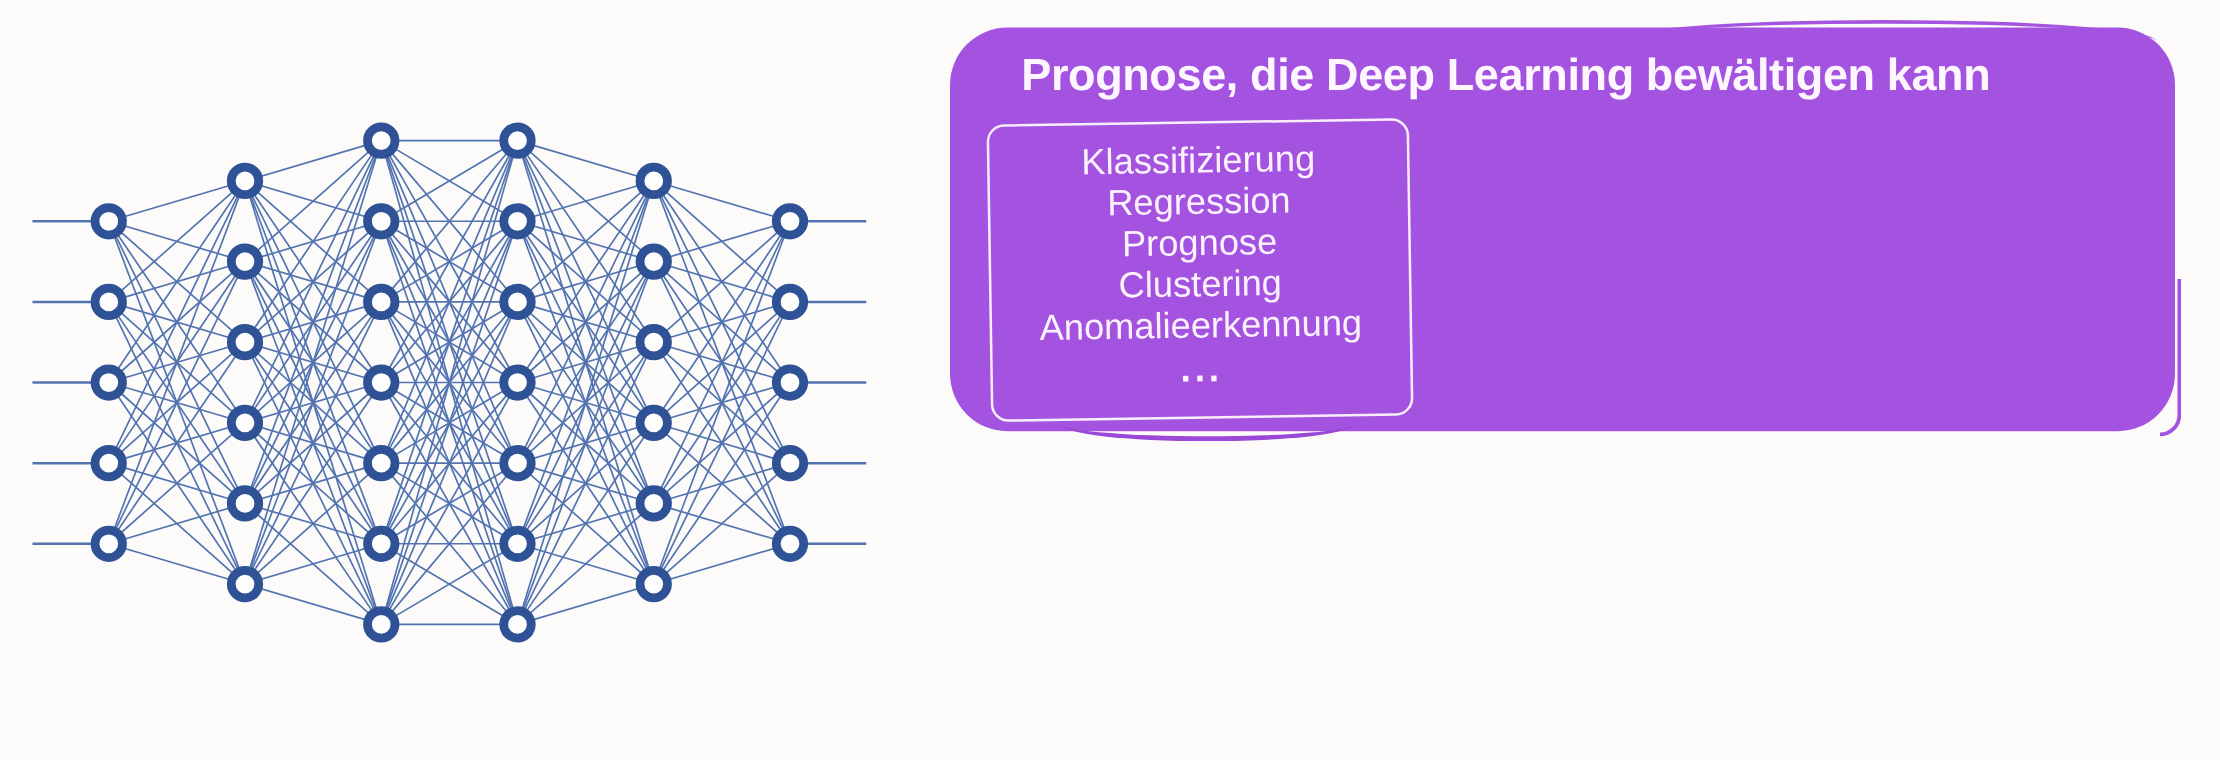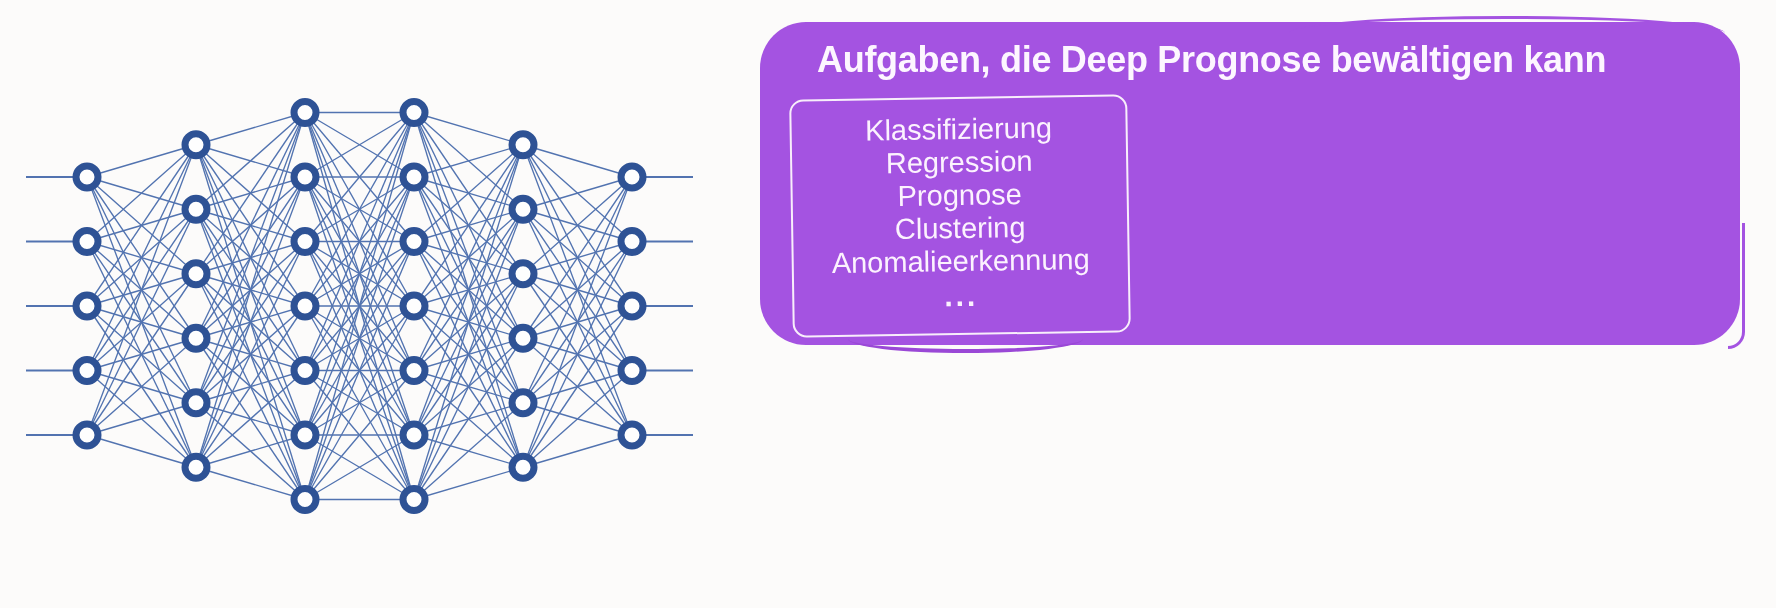--- a/index.html
+++ b/index.html
@@ -357,21 +357,21 @@
       <circle cx="632" cy="370.5" r="11" fill="#fefefe" stroke="#2e5295" stroke-width="7"></circle>
       <circle cx="632" cy="435" r="11" fill="#fefefe" stroke="#2e5295" stroke-width="7"></circle>
     </g>
   </svg>
 
 <div class="panel" style="background: rgb(164, 83, 225);">
   <div class="sketch-top"></div>
   <div class="sketch-bottom"></div>
   <div class="sketch-right"></div>
 
-  <div class="panel-title" style="color: rgb(253, 246, 255);">Aufgaben, die Deep Prognose bewältigen kann</div>
+  <div class="panel-title" style="color: rgb(253, 246, 255);">Prognose, die Deep Learning bewältigen kann</div>
 
   <div class="tasks-box" style="border-color: rgb(248, 238, 251);">
     <ul class="task-list">
         <li style="color: rgb(252, 242, 254);">Klassifizierung</li>
         <li style="color: rgb(252, 242, 254);">Regression</li>
         <li style="color: rgb(252, 242, 254);">Prognose</li>
         <li style="color: rgb(252, 242, 254);">Clustering</li>
         <li style="color: rgb(252, 242, 254);">Anomalieerkennung</li>
         <li class="ellipsis-item" style="color: rgb(252, 242, 254);">...</li>
       </ul>

